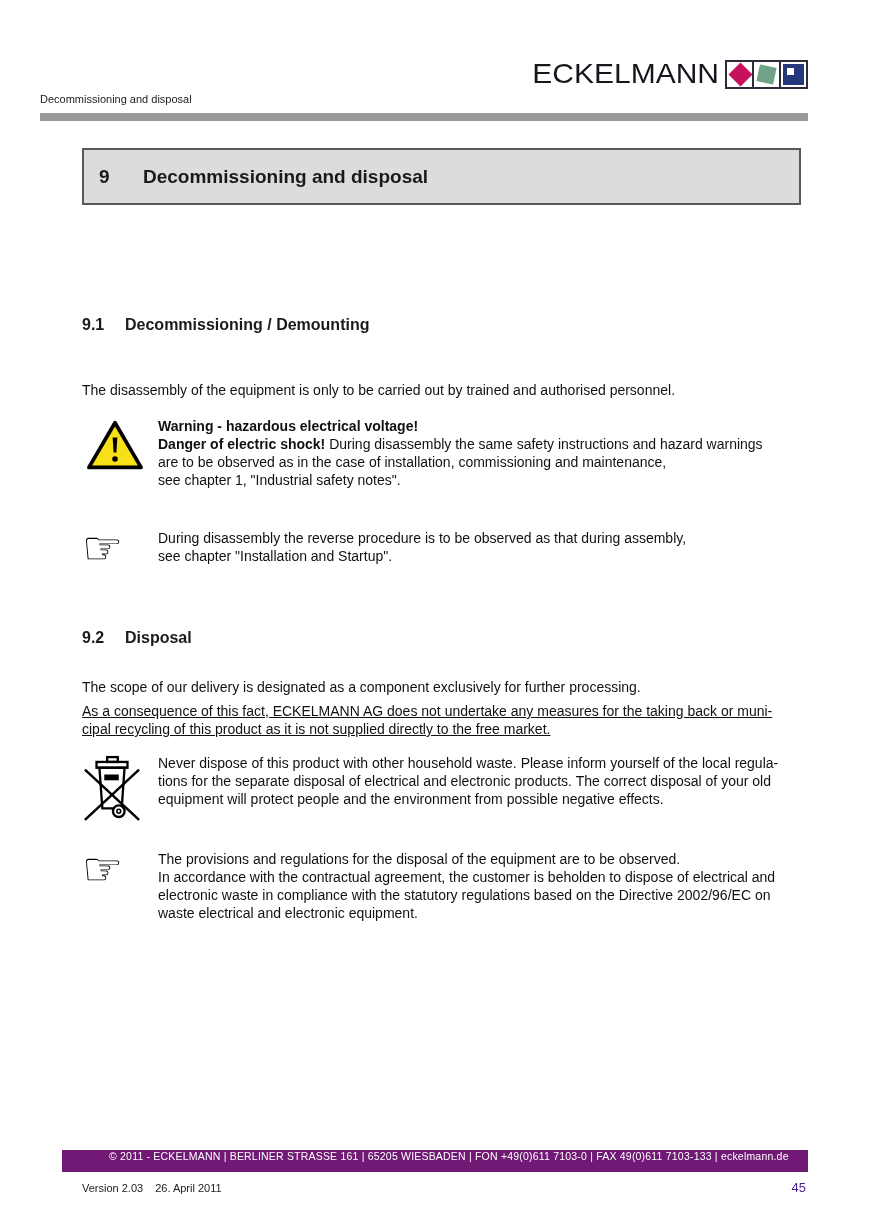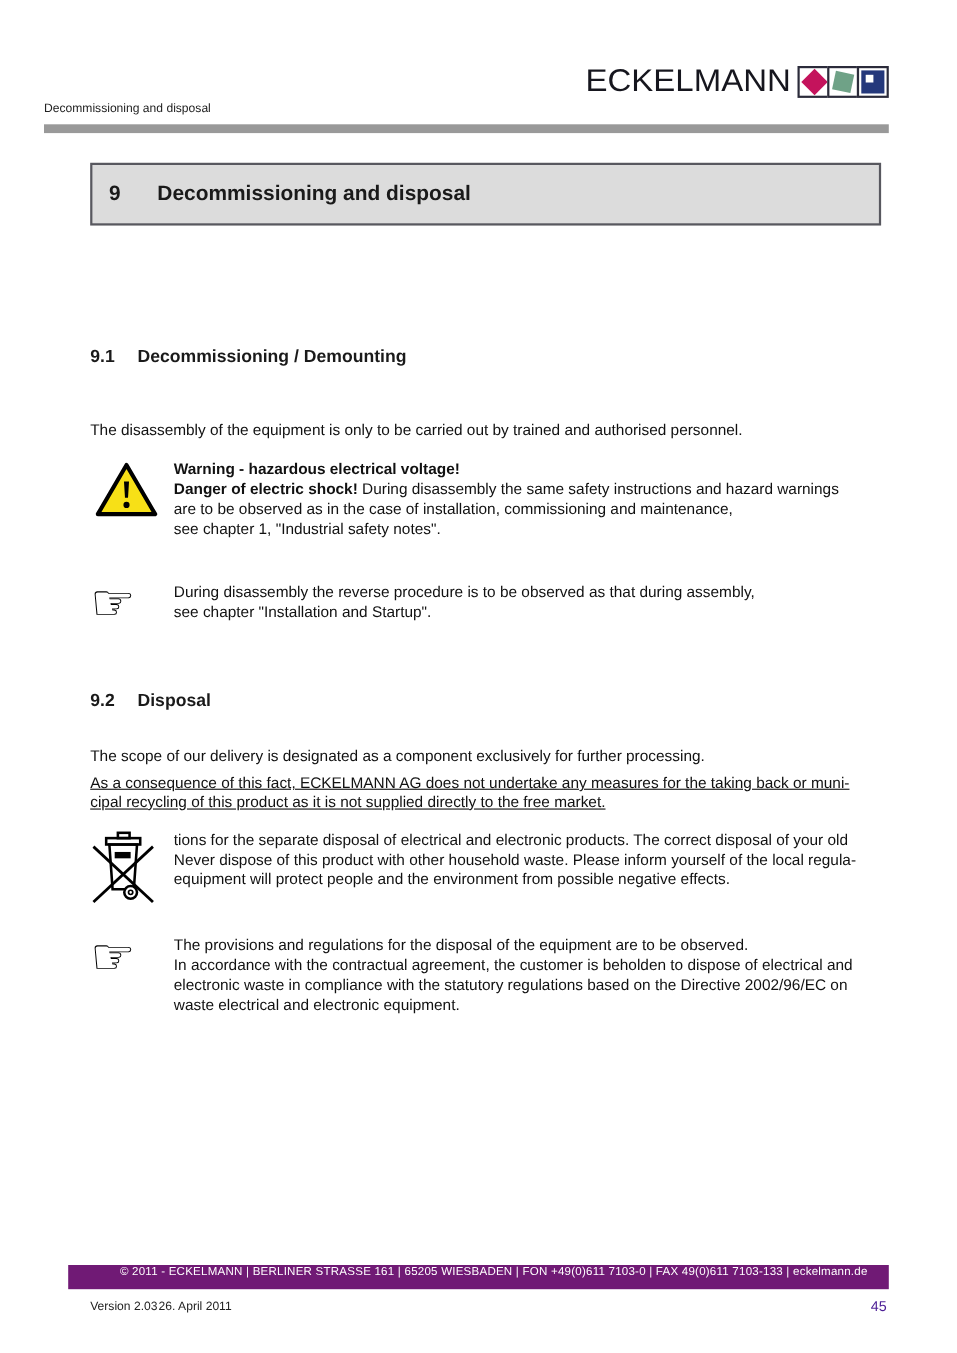--- a/index.html
+++ b/index.html
@@ -105,21 +105,21 @@
   .footer-bar {
     position: absolute; left: 62px; top: 1150px; width: 746px; height: 22px;
     background: #701a75; display: flex; align-items: flex-start; padding-left: 24px;
   }
   .footer-bar span {
     color: #ffffff; font-size: 10.5px; margin-left: 23px; letter-spacing: 0.2px;
   }
   .version-line {
     position: absolute; left: 82px; top: 1182px; font-size: 11px; color: #222;
   }
-  .version-line .date { margin-left: 1px; }
+  .version-line .date { margin-left: 12px; }
   .page-number {
     position: absolute; right: 64px; top: 1180px; font-size: 13px; color: #4c1d95;
   }
 </style>
 </head>
 <body>
 
 <div class="page">
 
   <div class="running-title">Decommissioning and disposal</div>
@@ -202,22 +202,22 @@
         <rect x="14" y="8" width="32" height="6" fill="none" stroke="#000" stroke-width="2.4"></rect>
         <path d="M17 14 L43 14 L40 56 L20 56 Z" fill="none" stroke="#000" stroke-width="2.4"></path>
         <rect x="22" y="21" width="15" height="6" fill="#000"></rect>
         <circle cx="37" cy="59" r="6" fill="#fff" stroke="#000" stroke-width="2.4"></circle>
         <circle cx="37" cy="59" r="2" fill="none" stroke="#000" stroke-width="1.6"></circle>
         <line x1="2" y1="16" x2="58" y2="68" stroke="#000" stroke-width="2.6"></line>
         <line x1="58" y1="16" x2="2" y2="68" stroke="#000" stroke-width="2.6"></line>
       </svg>
     </div>
     <div class="note-text">
+      <div>Never dispose of this product with other household waste. Please inform yourself of the local regula-</div>
       <div>tions for the separate disposal of electrical and electronic products. The correct disposal of your old</div>
-      <div>Never dispose of this product with other household waste. Please inform yourself of the local regula-</div>
       <div>equipment will protect people and the environment from possible negative effects.</div>
     </div>
   </div>
 
   <div class="note-block" id="disposal-note">
     <div class="note-icon-cell">
       <span class="manicule">☞</span>
     </div>
     <div class="note-text">
       <div>The provisions and regulations for the disposal of the equipment are to be observed.</div>

